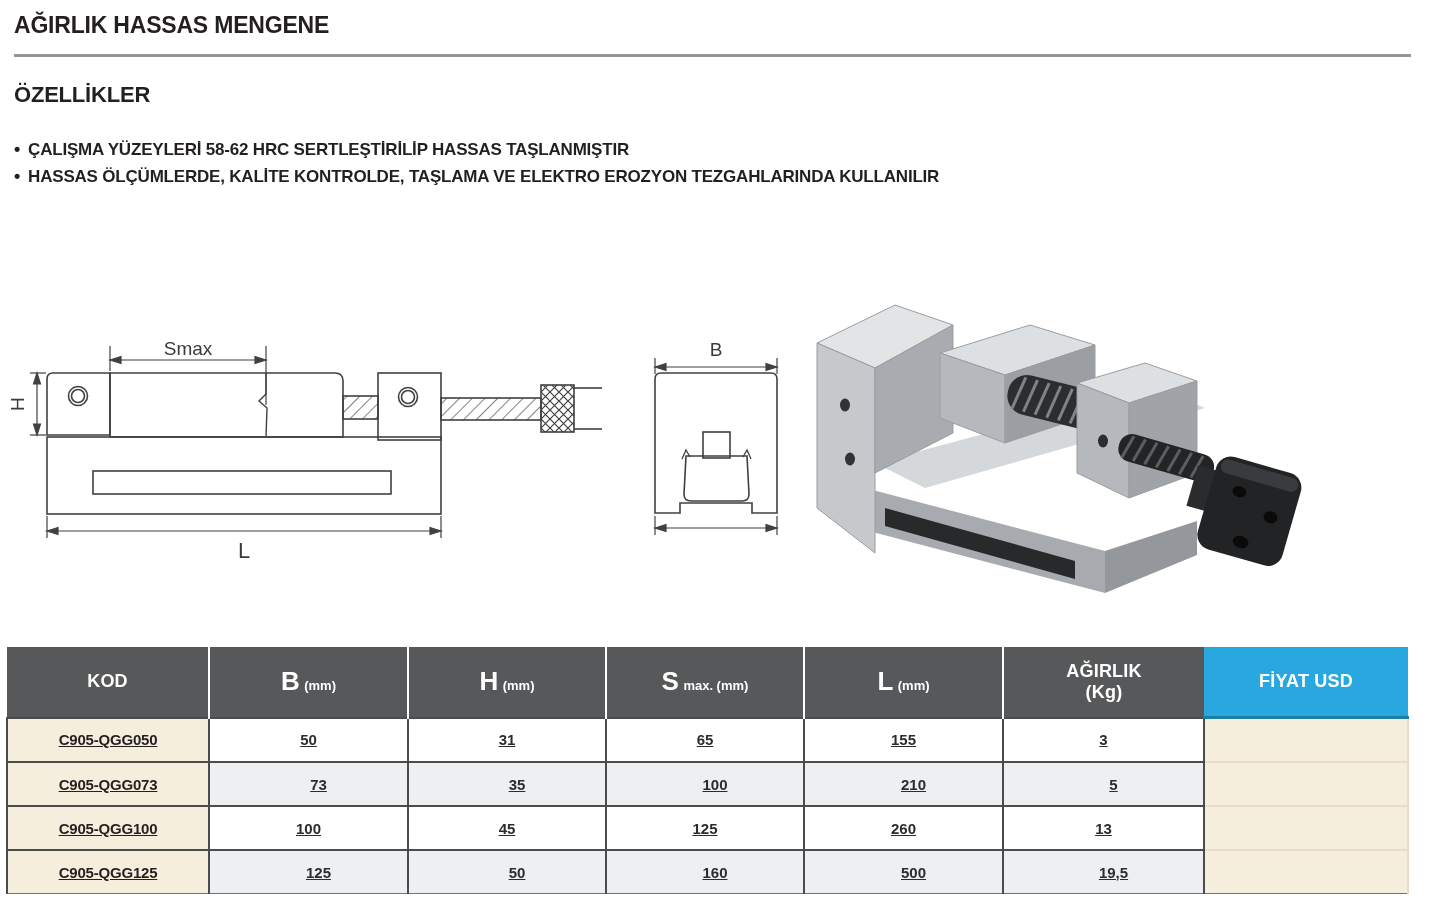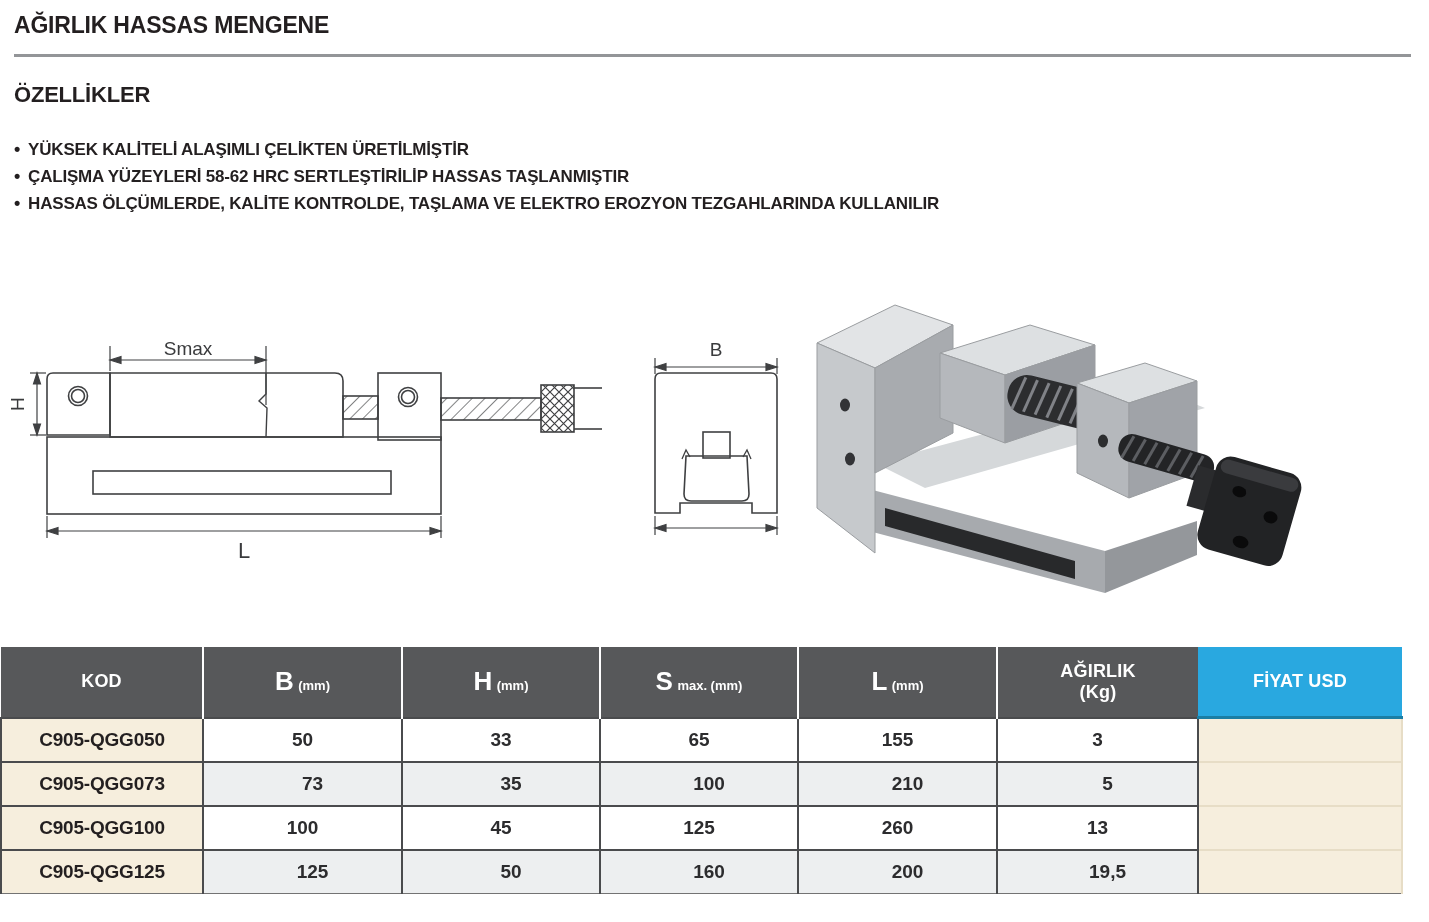--- a/index.html
+++ b/index.html
@@ -20,56 +20,55 @@
   .features{
     left:14px;top:136px;list-style:none;margin:0;padding:0;
   }
   .features li{
     font-size:17px;font-weight:bold;line-height:27px;letter-spacing:-0.2px;white-space:nowrap;
   }
   .features li::before{content:"•";margin-right:8px;font-size:18px;}
   svg text{font-family:"Liberation Sans","DejaVu Sans",sans-serif;fill:#3a3b3d;}
   
   table.specs{
-    position:absolute;left:0;top:647px;width:1401px;
+    position:absolute;left:6px;top:647px;width:1401px;
     border-collapse:collapse;table-layout:fixed;
   }
   table.specs th{
     background:#57585a;color:#fff;height:69px;vertical-align:middle;text-align:center;
     border-right:2px solid #ffffff;font-weight:bold;padding:0;
   }
   table.specs th.last{border-right:none;}
   table.specs th .hdr-big{font-size:26px;font-weight:bold;}
   table.specs th .hdr-small{font-size:13px;font-weight:bold;}
   table.specs th .hdr-plain{font-size:18px;font-weight:bold;letter-spacing:0.2px;}
   table.specs th.price-h{
     background:#29a8e0;border-right:none;border-bottom:3px solid #1b7ea4;margin-left:28px;
   }
   table.specs td{
-    height:42px;text-align:center;vertical-align:middle;font-size:19px;
-    border:2px solid #4a4b4d;padding:0;
+    height:42px;text-align:center;vertical-align:middle;font-size:15px;
+    border:2px solid #4a4b4d;padding:0;text-decoration:underline;
   }
   table.specs td.kod{background:#f6eedd;font-weight:bold;letter-spacing:-0.2px;}
   table.specs td.num{font-weight:bold;color:#2c2c2e;background:#fff;}
   table.specs tr.alt td.num{background:#edeff0;padding-left:20px;}
   table.specs td.price{
     background:#f6eedd;border-top:2px solid #e7ddc6;border-bottom:2px solid #e7ddc6;
     border-right:2px solid #e7ddc6;border-left:2px solid #4a4b4d;
   }
   table.specs tr:last-child td{border-bottom:1px solid #737373;}
 </style>
 </head>
 <body>
 
 <div class="abs page-title">AĞIRLIK HASSAS MENGENE</div>
 <div class="abs title-rule"></div>
 <div class="abs section-heading">ÖZELLİKLER</div>
 
 <ul class="abs features">
-  <li>YÜKSEK KALİTELİ ALAŞIMLI ÇELİKTEN ÜRETİLMİŞTİR</li>
   <li>ÇALIŞMA YÜZEYLERİ 58-62 HRC SERTLEŞTİRİLİP HASSAS TAŞLANMIŞTIR</li>
   <li>HASSAS ÖLÇÜMLERDE, KALİTE KONTROLDE, TAŞLAMA VE ELEKTRO EROZYON TEZGAHLARINDA KULLANILIR</li>
 </ul>
 
 <svg class="abs" style="left:10px;top:338px;" width="600" height="225" viewBox="0 0 600 225">
   <defs>
     <pattern id="hatch" width="9" height="9" patternUnits="userSpaceOnUse" patternTransform="rotate(45)">
       <line x1="0" y1="0" x2="0" y2="9" stroke="#3f4042" stroke-width="1.3"></line>
     </pattern>
     <pattern id="crosshatch" width="9" height="9" patternUnits="userSpaceOnUse">
@@ -242,21 +241,21 @@
         <div class="hdr-plain">AĞIRLIK</div>
         <div class="hdr-plain">(Kg)</div>
       </th>
       <th class="price-h last"><span class="hdr-plain">FİYAT USD</span></th>
     </tr>
   </thead>
   <tbody>
     <tr>
       <td class="kod">C905-QGG050</td>
       <td class="num">50</td>
-      <td class="num">33</td>
+      <td class="num">31</td>
       <td class="num">65</td>
       <td class="num">155</td>
       <td class="num">3</td>
       <td class="price"></td>
     </tr>
     <tr class="alt">
       <td class="kod">C905-QGG073</td>
       <td class="num">73</td>
       <td class="num">35</td>
       <td class="num">100</td>
@@ -271,18 +270,18 @@
       <td class="num">125</td>
       <td class="num">260</td>
       <td class="num">13</td>
       <td class="price"></td>
     </tr>
     <tr class="alt">
       <td class="kod">C905-QGG125</td>
       <td class="num">125</td>
       <td class="num">50</td>
       <td class="num">160</td>
-      <td class="num">200</td>
+      <td class="num">500</td>
       <td class="num">19,5</td>
       <td class="price"></td>
     </tr>
   </tbody>
 </table>
 
 </body></html>

